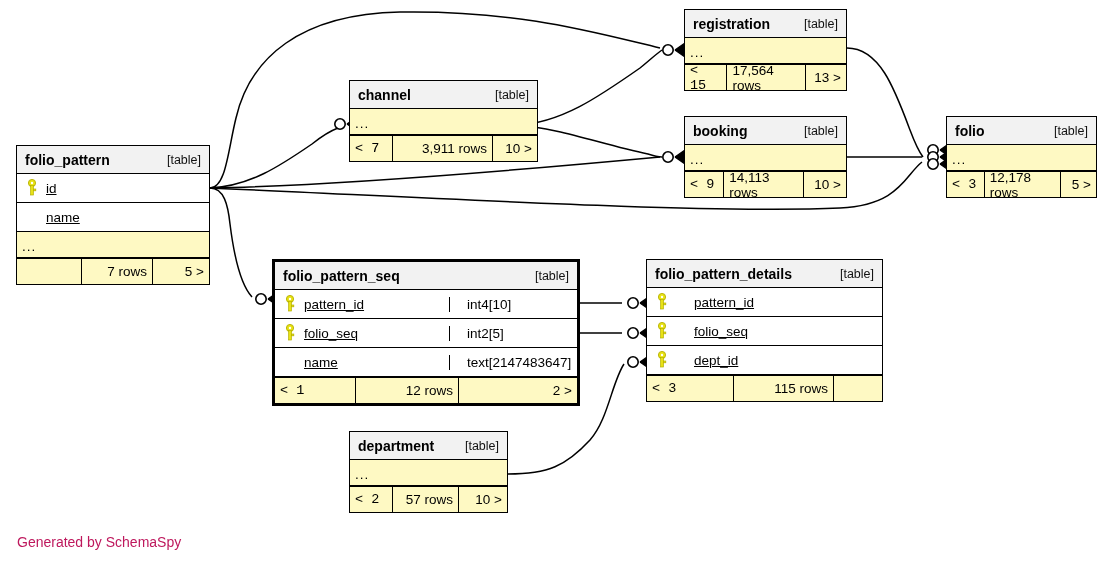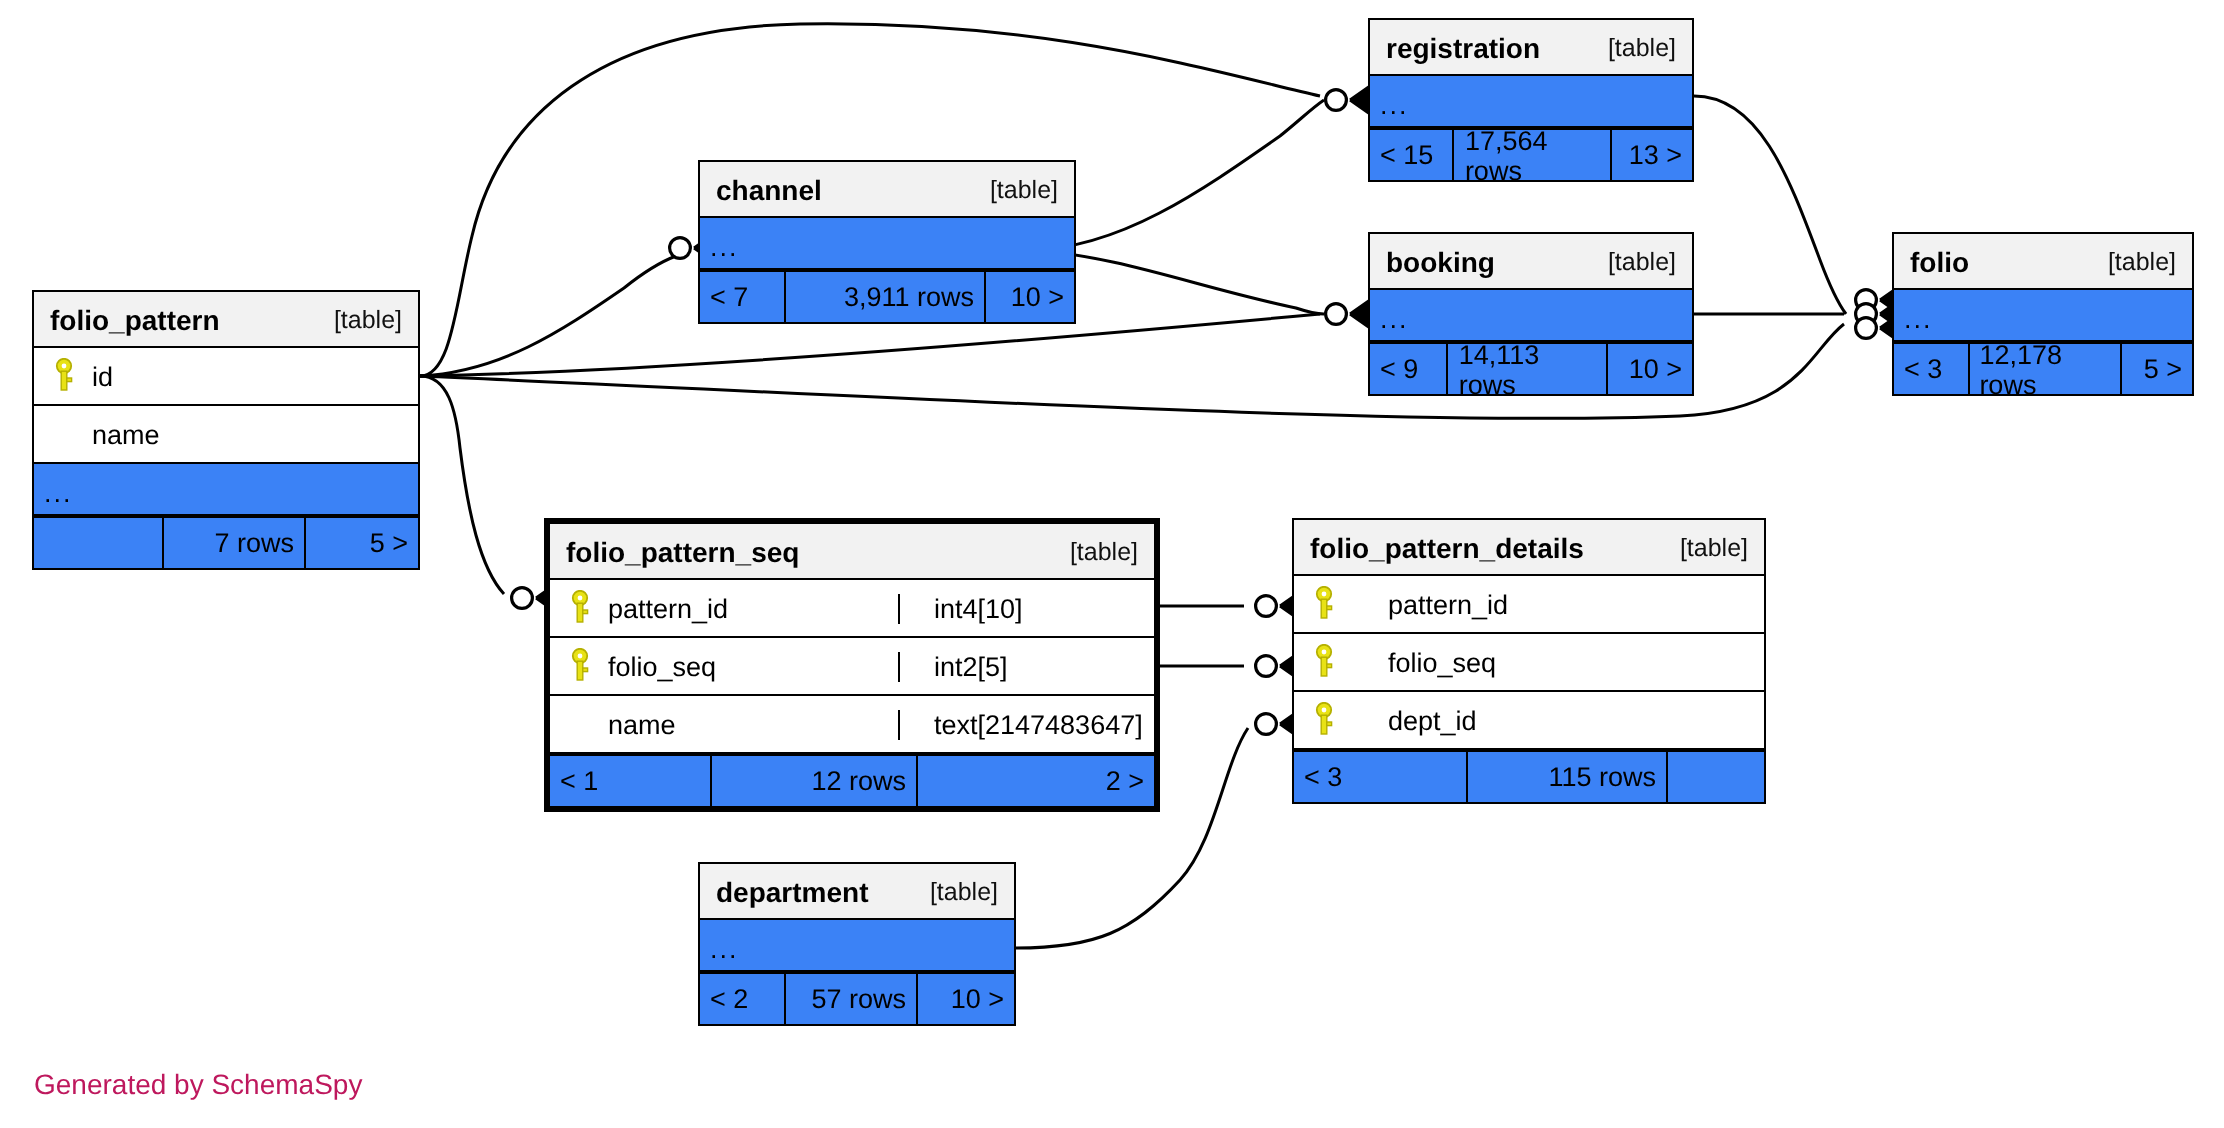--- a/index.html
+++ b/index.html
@@ -9,21 +9,21 @@
     font-family:"Liberation Sans", sans-serif;
     position:relative;
     overflow:hidden;
     -webkit-font-smoothing:antialiased;
   }
   #canvas{position:absolute;left:0;top:0;width:1112px;height:564px;}
   #edges{position:absolute;left:0;top:0;width:1112px;height:564px;pointer-events:none;}
 
   .table{
     position:absolute;
-    background:#3b82f6;
+    background:#fef9c3;
     border:1px solid #000000;
     box-sizing:border-box;
     font-size:13.5px;
     color:#000000;
   }
   .table.focus{ border:3px solid #000000; }
 
   .thead{
     display:flex;align-items:center;
     background:#f2f2f2;
@@ -43,20 +43,21 @@
     background:#ffffff;
   }
   .trow:last-child{border-bottom:none;}
   .colname{
     display:flex;align-items:center;
     padding-left:6px;
     box-sizing:border-box;
     flex:1 1 auto;
     white-space:nowrap;
     overflow:hidden;
+    text-decoration:underline;
   }
   .coltype{
     box-sizing:border-box;
     border-left:1px solid #000000;
     padding-left:17px;
     display:flex;align-items:center;
     white-space:nowrap;
     font-size:13.5px;
   }
   .ellipsis-row{
@@ -85,21 +86,21 @@
     box-sizing:border-box;
     border-top:1px solid #000000;
     font-size:13.5px;
   }
   .tfoot > div{
     display:flex;align-items:center;
     box-sizing:border-box;
     height:100%;
     padding:0 5px;
   }
-  .f-left{justify-content:flex-start;}
+  .f-left{justify-content:flex-start;font-family:Liberation Mono, monospace;}
   .f-mid{justify-content:flex-end;border-left:1px solid #000000;border-right:1px solid #000000;flex:1 1 auto;}
   .f-right{justify-content:flex-end;}
 
   .credit{
     position:absolute;
     left:17px;top:534px;
     font-size:14px;
     color:#be185d;
     white-space:nowrap;
   }

